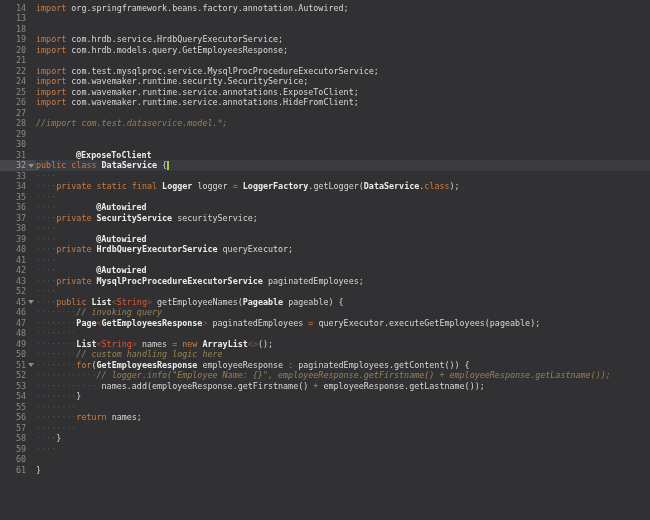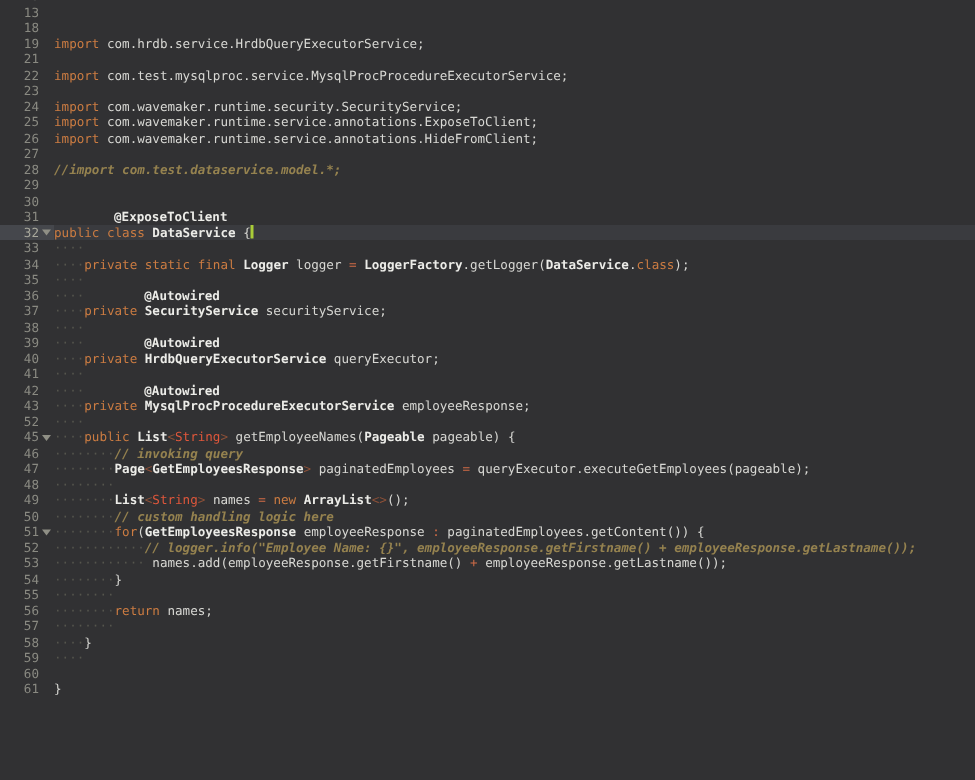--- a/index.html
+++ b/index.html
@@ -32,60 +32,61 @@
     border-top:4px solid #8f8f85;
   }
   .codetxt{flex:1;white-space:pre;color:var(--text,#d8d8d4);}
   .ws{color:var(--dots,#55554d);}
   .tk-kw{color:var(--kw,#cc7c42);}
   .tk-ty{color:var(--type,#ecece8);font-weight:bold;}
   .tk-pl{color:var(--text,#d8d8d4);}
   .tk-op{color:var(--op,#cf6b47);}
   .tk-ab{color:var(--angle,#8e5138);}
   .tk-st{color:var(--builtin,#e0573b);}
-  .tk-cm{color:var(--comment,#95824f);font-style:italic;font-weight:bold;}
+  .tk-cm{color:var(--comment,#95824f);font-style:italic;}
   .tk-an{color:var(--ann,#ecece8);font-weight:bold;padding-left:40px;}
   .caret{
     display:inline-block;width:2px;height:9px;
     background:var(--caret,#a9cc38);
     vertical-align:-1.5px;
   }
 </style>
 </head>
 <body>
 
 <div class="editor" style="--bg: #313133; --hl: #3a3b3f; --hlg: #45474c; --text: #d8d8d4; --kw: #cc7c42; --type: #ecece8; --builtin: #e0573b; --op: #cf6b47; --angle: #8e5138; --comment: #95824f; --ann: #ecece8; --ln: #8a8a82; --dots: #55554d; --caret: #a9cc38;">
   <div class="lines">
       <div class="row"><span class="ln">13</span><span class="foldcol"></span><span class="codetxt"></span></div>
+      <div class="row"><span class="ln">14</span><span class="foldcol"></span><span class="codetxt"><span class="tk-kw">import</span><span class="tk-pl"> org.springframework.beans.factory.annotation.Autowired;</span></span></div>
       <div class="row"><span class="ln">13</span><span class="foldcol"></span><span class="codetxt"></span></div>
       <div class="row"><span class="ln">18</span><span class="foldcol"></span><span class="codetxt"></span></div>
       <div class="row"><span class="ln">19</span><span class="foldcol"></span><span class="codetxt"><span class="tk-kw">import</span><span class="tk-pl"> com.hrdb.service.HrdbQueryExecutorService;</span></span></div>
+      <div class="row"><span class="ln">20</span><span class="foldcol"></span><span class="codetxt"><span class="tk-kw">import</span><span class="tk-pl"> com.hrdb.models.query.GetEmployeesResponse;</span></span></div>
       <div class="row"><span class="ln">21</span><span class="foldcol"></span><span class="codetxt"></span></div>
       <div class="row"><span class="ln">22</span><span class="foldcol"></span><span class="codetxt"><span class="tk-kw">import</span><span class="tk-pl"> com.test.mysqlproc.service.MysqlProcProcedureExecutorService;</span></span></div>
-      <div class="row"><span class="ln">23</span><span class="foldcol"></span><span class="codetxt"></span></div>
       <div class="row"><span class="ln">24</span><span class="foldcol"></span><span class="codetxt"><span class="tk-kw">import</span><span class="tk-pl"> com.wavemaker.runtime.security.SecurityService;</span></span></div>
       <div class="row"><span class="ln">25</span><span class="foldcol"></span><span class="codetxt"><span class="tk-kw">import</span><span class="tk-pl"> com.wavemaker.runtime.service.annotations.ExposeToClient;</span></span></div>
       <div class="row"><span class="ln">26</span><span class="foldcol"></span><span class="codetxt"><span class="tk-kw">import</span><span class="tk-pl"> com.wavemaker.runtime.service.annotations.HideFromClient;</span></span></div>
       <div class="row"><span class="ln">27</span><span class="foldcol"></span><span class="codetxt"></span></div>
       <div class="row"><span class="ln">28</span><span class="foldcol"></span><span class="codetxt"><span class="tk-cm">//import com.test.dataservice.model.*;</span></span></div>
       <div class="row"><span class="ln">29</span><span class="foldcol"></span><span class="codetxt"></span></div>
       <div class="row"><span class="ln">30</span><span class="foldcol"></span><span class="codetxt"></span></div>
       <div class="row"><span class="ln">31</span><span class="foldcol"></span><span class="codetxt"><span class="tk-an">@ExposeToClient</span></span></div>
       <div class="row cur"><span class="ln">32</span><span class="foldcol"><i class="tri"></i></span><span class="codetxt"><span class="tk-kw">public</span><span class="tk-pl"> </span><span class="tk-kw">class</span><span class="tk-pl"> </span><span class="tk-ty">DataService</span><span class="tk-pl"> {</span><span class="caret"></span></span></div>
       <div class="row"><span class="ln">33</span><span class="foldcol"></span><span class="codetxt"><span class="ws">····</span></span></div>
       <div class="row"><span class="ln">34</span><span class="foldcol"></span><span class="codetxt"><span class="ws">····</span><span class="tk-kw">private</span><span class="tk-pl"> </span><span class="tk-kw">static</span><span class="tk-pl"> </span><span class="tk-kw">final</span><span class="tk-pl"> </span><span class="tk-ty">Logger</span><span class="tk-pl"> logger </span><span class="tk-op">=</span><span class="tk-pl"> </span><span class="tk-ty">LoggerFactory</span><span class="tk-pl">.getLogger(</span><span class="tk-ty">DataService</span><span class="tk-pl">.</span><span class="tk-kw">class</span><span class="tk-pl">);</span></span></div>
       <div class="row"><span class="ln">35</span><span class="foldcol"></span><span class="codetxt"><span class="ws">····</span></span></div>
       <div class="row"><span class="ln">36</span><span class="foldcol"></span><span class="codetxt"><span class="ws">····</span><span class="tk-an">@Autowired</span></span></div>
       <div class="row"><span class="ln">37</span><span class="foldcol"></span><span class="codetxt"><span class="ws">····</span><span class="tk-kw">private</span><span class="tk-pl"> </span><span class="tk-ty">SecurityService</span><span class="tk-pl"> securityService;</span></span></div>
       <div class="row"><span class="ln">38</span><span class="foldcol"></span><span class="codetxt"><span class="ws">····</span></span></div>
       <div class="row"><span class="ln">39</span><span class="foldcol"></span><span class="codetxt"><span class="ws">····</span><span class="tk-an">@Autowired</span></span></div>
       <div class="row"><span class="ln">40</span><span class="foldcol"></span><span class="codetxt"><span class="ws">····</span><span class="tk-kw">private</span><span class="tk-pl"> </span><span class="tk-ty">HrdbQueryExecutorService</span><span class="tk-pl"> queryExecutor;</span></span></div>
       <div class="row"><span class="ln">41</span><span class="foldcol"></span><span class="codetxt"><span class="ws">····</span></span></div>
       <div class="row"><span class="ln">42</span><span class="foldcol"></span><span class="codetxt"><span class="ws">····</span><span class="tk-an">@Autowired</span></span></div>
-      <div class="row"><span class="ln">43</span><span class="foldcol"></span><span class="codetxt"><span class="ws">····</span><span class="tk-kw">private</span><span class="tk-pl"> </span><span class="tk-ty">MysqlProcProcedureExecutorService</span><span class="tk-pl"> employeeResponse;</span></span></div>
+      <div class="row"><span class="ln">43</span><span class="foldcol"></span><span class="codetxt"><span class="ws">····</span><span class="tk-kw">private</span><span class="tk-pl"> </span><span class="tk-ty">MysqlProcProcedureExecutorService</span><span class="tk-pl"> paginatedEmployees;</span></span></div>
       <div class="row"><span class="ln">52</span><span class="foldcol"></span><span class="codetxt"><span class="ws">····</span></span></div>
       <div class="row"><span class="ln">45</span><span class="foldcol"><i class="tri"></i></span><span class="codetxt"><span class="ws">····</span><span class="tk-kw">public</span><span class="tk-pl"> </span><span class="tk-ty">List</span><span class="tk-ab">&lt;</span><span class="tk-st">String</span><span class="tk-ab">&gt;</span><span class="tk-pl"> getEmployeeNames(</span><span class="tk-ty">Pageable</span><span class="tk-pl"> pageable) {</span></span></div>
       <div class="row"><span class="ln">46</span><span class="foldcol"></span><span class="codetxt"><span class="ws">········</span><span class="tk-cm">// invoking query</span></span></div>
       <div class="row"><span class="ln">47</span><span class="foldcol"></span><span class="codetxt"><span class="ws">········</span><span class="tk-ty">Page</span><span class="tk-ab">&lt;</span><span class="tk-ty">GetEmployeesResponse</span><span class="tk-ab">&gt;</span><span class="tk-pl"> paginatedEmployees </span><span class="tk-op">=</span><span class="tk-pl"> queryExecutor.executeGetEmployees(pageable);</span></span></div>
       <div class="row"><span class="ln">48</span><span class="foldcol"></span><span class="codetxt"><span class="ws">········</span></span></div>
       <div class="row"><span class="ln">49</span><span class="foldcol"></span><span class="codetxt"><span class="ws">········</span><span class="tk-ty">List</span><span class="tk-ab">&lt;</span><span class="tk-st">String</span><span class="tk-ab">&gt;</span><span class="tk-pl"> names </span><span class="tk-op">=</span><span class="tk-pl"> </span><span class="tk-kw">new</span><span class="tk-pl"> </span><span class="tk-ty">ArrayList</span><span class="tk-ab">&lt;&gt;</span><span class="tk-pl">();</span></span></div>
       <div class="row"><span class="ln">50</span><span class="foldcol"></span><span class="codetxt"><span class="ws">········</span><span class="tk-cm">// custom handling logic here</span></span></div>
       <div class="row"><span class="ln">51</span><span class="foldcol"><i class="tri"></i></span><span class="codetxt"><span class="ws">········</span><span class="tk-kw">for</span><span class="tk-pl">(</span><span class="tk-ty">GetEmployeesResponse</span><span class="tk-pl"> employeeResponse </span><span class="tk-op">:</span><span class="tk-pl"> paginatedEmployees.getContent()) {</span></span></div>
       <div class="row"><span class="ln">52</span><span class="foldcol"></span><span class="codetxt"><span class="ws">············</span><span class="tk-cm">// logger.info("Employee Name: {}", employeeResponse.getFirstname() + employeeResponse.getLastname());</span></span></div>
       <div class="row"><span class="ln">53</span><span class="foldcol"></span><span class="codetxt"><span class="ws">············</span><span class="tk-pl"> names.add(employeeResponse.getFirstname() </span><span class="tk-op">+</span><span class="tk-pl"> employeeResponse.getLastname());</span></span></div>

